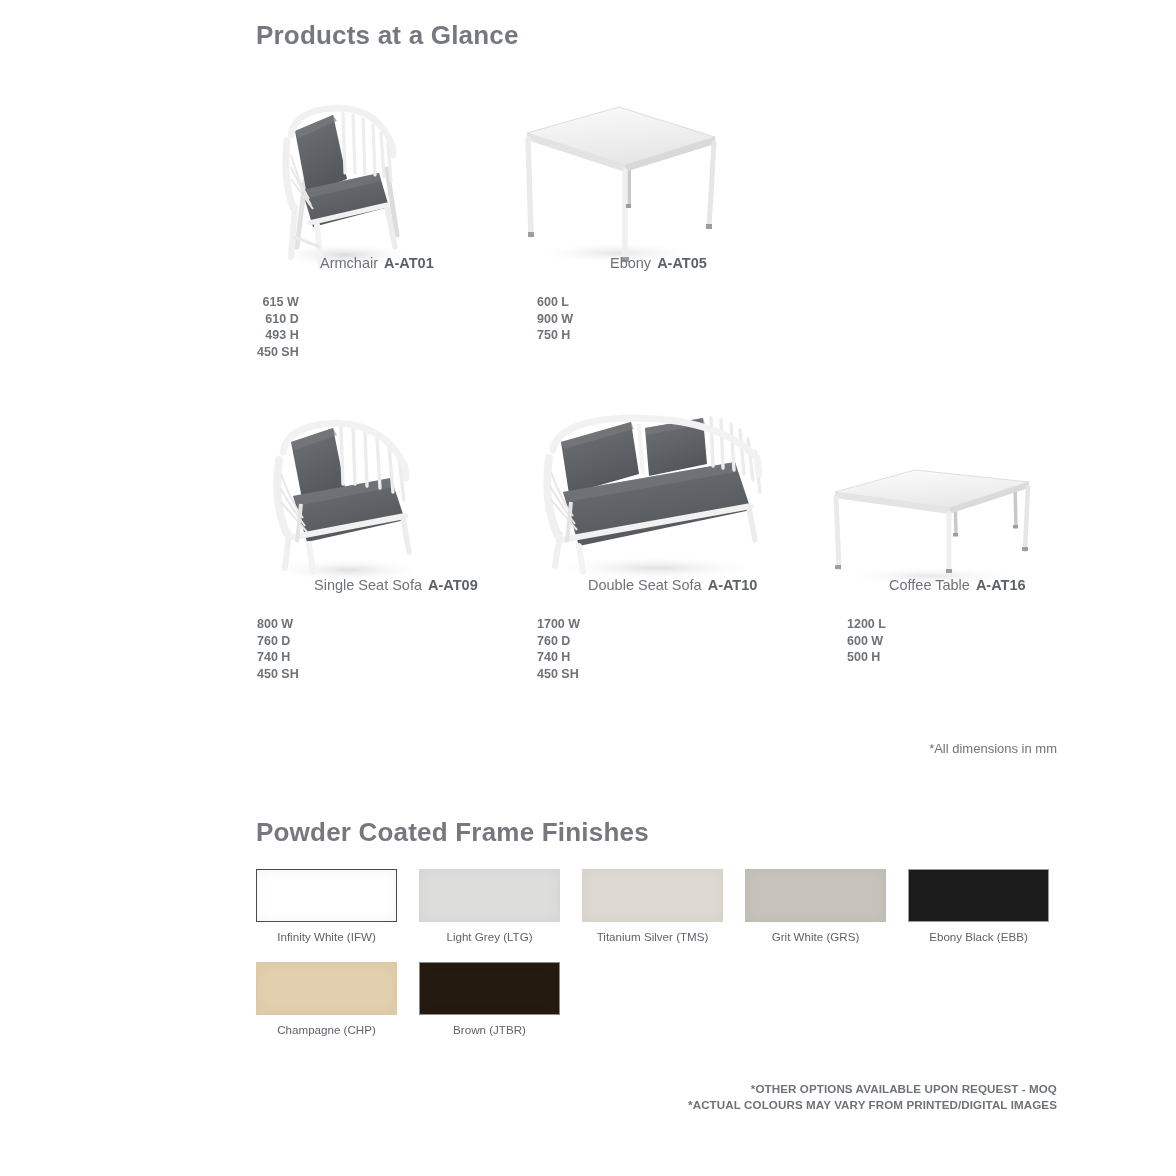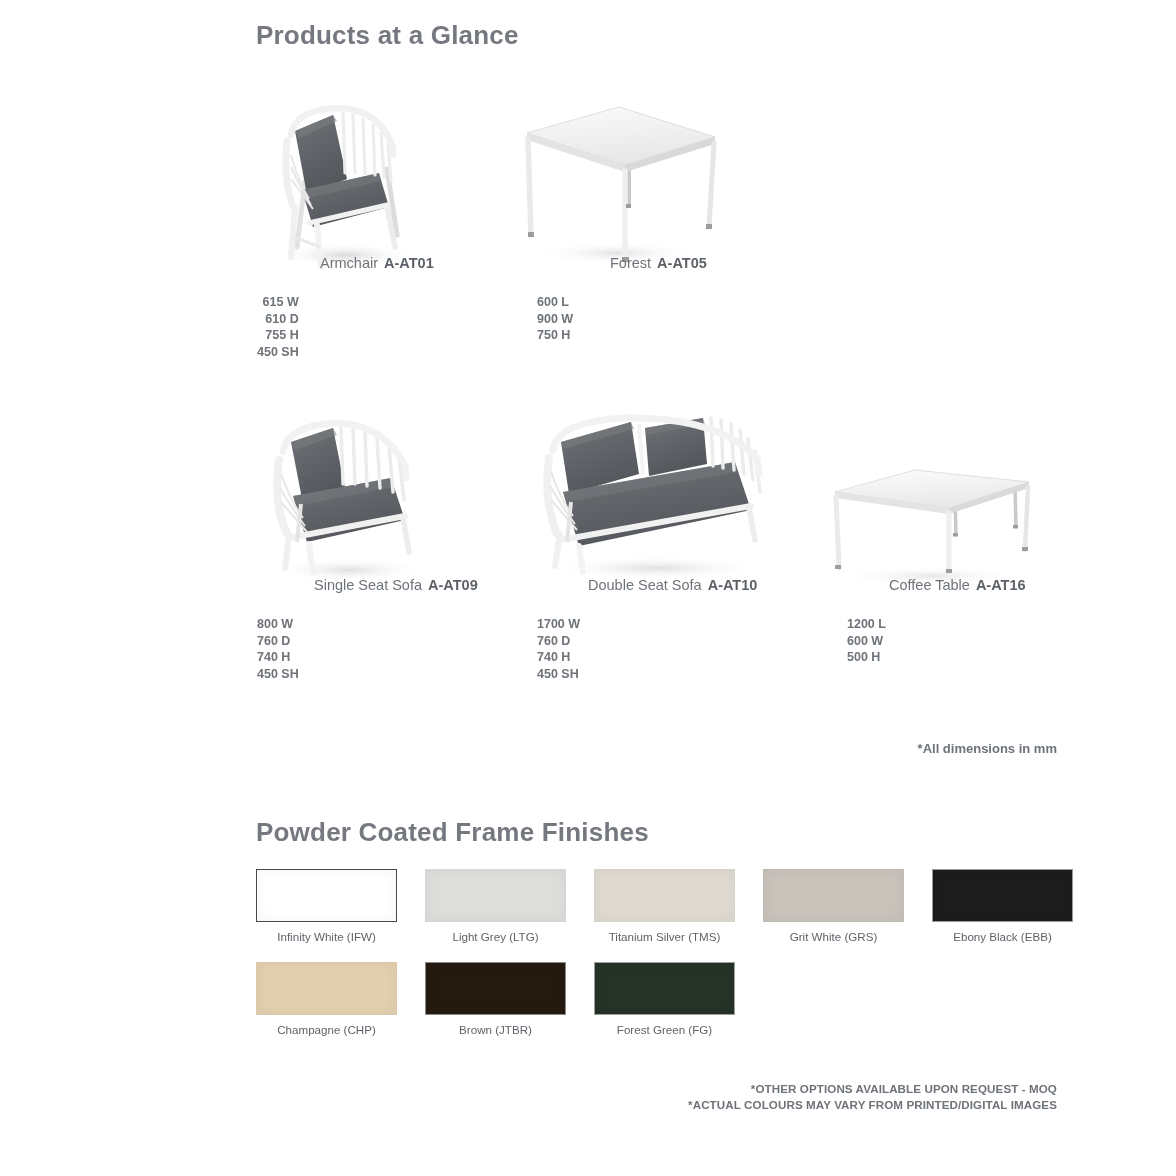--- a/index.html
+++ b/index.html
@@ -83,35 +83,35 @@
   #prod-coffee   { left: 782px; top: 462px; width: 225px; height: 128px; }
   #cap-coffee    { left: 852px; top: 577px; }
   #dims-coffee   { left: 810px; top: 616px; }
 
   
   .note-dim {
     position: absolute;
     right: 156px;
     top: 741px;
     font-size: 13px;
-    font-weight: bold;
+    font-weight: normal;
     color: #6e7379;
     white-space: nowrap;
   }
 
   
   .swatch-grid {
     position: absolute;
     left: 219px;
     top: 869px;
     width: 800px;
   }
   .swatch-row {
     display: flex;
-    gap: 28px;
+    gap: 22px;
     margin-bottom: 19px;
   }
   .swatch-cell {
     width: 141px;
   }
   .swatch-chip {
     width: 141px;
     height: 53px;
     box-sizing: border-box;
     position: relative;
@@ -201,21 +201,21 @@
 
       <path d="M47 142 L73 152" stroke="#e9e9e9" stroke-width="3" fill="none"></path>
     </svg>
   </div>
   <div class="product-caption" id="cap-armchair">
     <span class="pname">Armchair</span><span class="pcode">A-AT01</span>
   </div>
   <div class="dims" id="dims-armchair">
     <div>615 W</div>
     <div>610 D</div>
-    <div>755 H</div>
+    <div>493 H</div>
     <div>450 SH</div>
   </div>
 
   <div class="product" id="prod-table">
     <svg class="product-figure" width="230" height="180" viewBox="0 0 230 180">
       <defs>
         <linearGradient id="topG" x1="0" y1="0" x2="0.3" y2="1">
           <stop offset="0%" stop-color="#fbfbfb"></stop>
           <stop offset="100%" stop-color="#e7e7e7"></stop>
         </linearGradient>
@@ -236,21 +236,21 @@
       <path d="M118 76 L118 165" stroke="#efefef" stroke-width="5.5" fill="none" stroke-linecap="round"></path>
       <path d="M207 48 L202 132" stroke="#e6e6e6" stroke-width="5" fill="none" stroke-linecap="round"></path>
 
       <rect x="21" y="137" width="6" height="5" fill="#9d9d9d"></rect>
       <rect x="115" y="162" width="7" height="5" fill="#9d9d9d"></rect>
       <rect x="199" y="129" width="6" height="5" fill="#9d9d9d"></rect>
       <rect x="119" y="109" width="5" height="4" fill="#9d9d9d"></rect>
     </svg>
   </div>
   <div class="product-caption" id="cap-table">
-    <span class="pname">Forest</span><span class="pcode">A-AT05</span>
+    <span class="pname">Ebony</span><span class="pcode">A-AT05</span>
   </div>
   <div class="dims" id="dims-table">
     <div>600 L</div>
     <div>900 W</div>
     <div>750 H</div>
   </div>
 
   <div class="product" id="prod-single">
     <svg class="product-figure" width="210" height="178" viewBox="0 0 210 178">
       <defs>
@@ -433,24 +433,20 @@
     </div>
     <div class="swatch-row">
       <div class="swatch-cell">
         <div class="swatch-chip" style="background: rgb(226, 207, 174); border: 1px solid rgb(218, 200, 168);"></div>
         <div class="swatch-label">Champagne (CHP)</div>
       </div>
       <div class="swatch-cell">
         <div class="swatch-chip" style="background: rgb(36, 26, 15); border: 1px solid rgb(142, 138, 134);"></div>
         <div class="swatch-label">Brown (JTBR)</div>
       </div>
-      <div class="swatch-cell">
-        <div class="swatch-chip" style="background: rgb(36, 50, 40); border: 1px solid rgb(154, 160, 154);"></div>
-        <div class="swatch-label">Forest Green (FG)</div>
-      </div>
     </div>
   </div>
 
   <div class="footnotes">
     <div>*OTHER OPTIONS AVAILABLE UPON REQUEST - MOQ</div>
     <div>*ACTUAL COLOURS MAY VARY FROM PRINTED/DIGITAL IMAGES</div>
   </div>
 
 </div>
 

